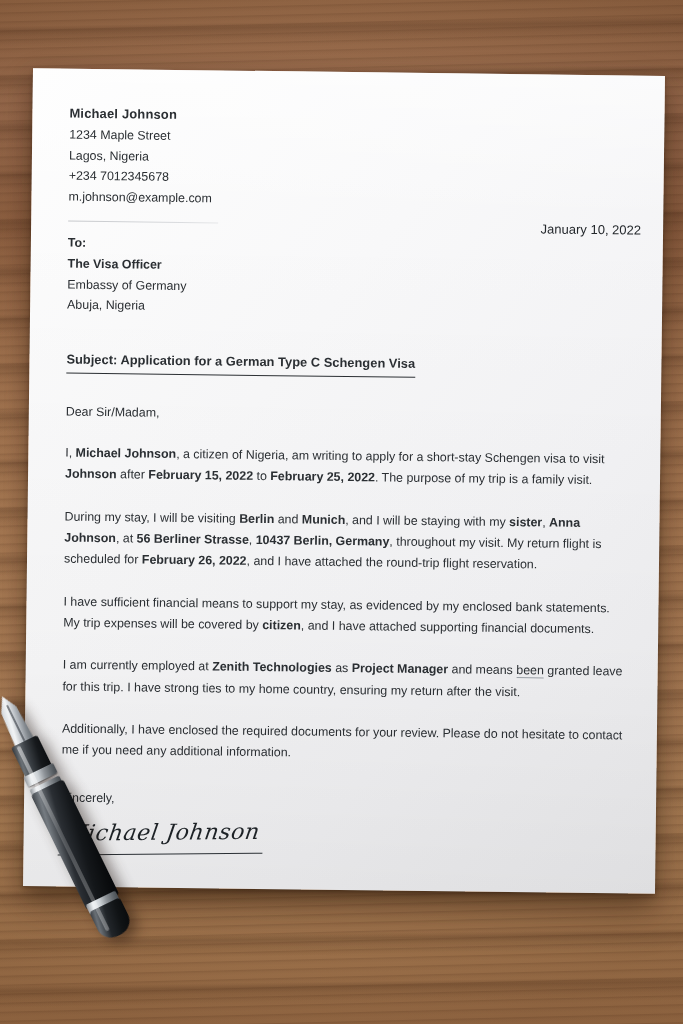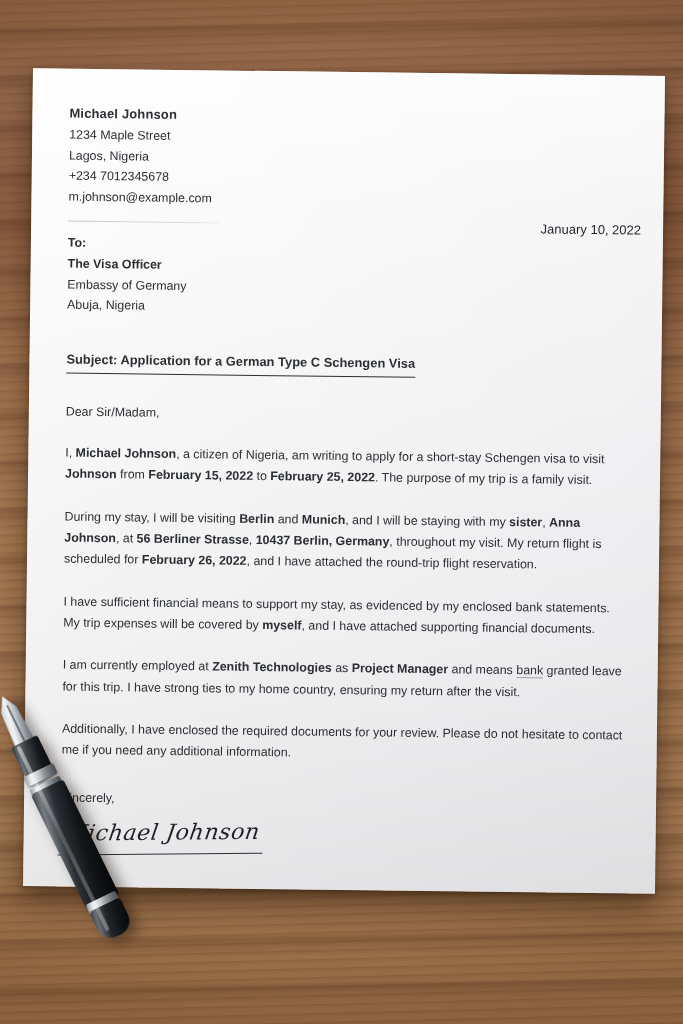--- a/index.html
+++ b/index.html
@@ -280,33 +280,33 @@
       <div class="to-line b">The Visa Officer</div>
       <div class="to-line">Embassy of Germany</div>
       <div class="to-line">Abuja, Nigeria</div>
     </div>
 
     <div><span class="subject">Subject: Application for a German Type C Schengen Visa</span></div>
 
     <div class="salutation">Dear Sir/Madam,</div>
 
     <div class="para">
-      <span>I, </span><b>Michael Johnson</b><span>, a citizen of Nigeria, am writing to apply for a short-stay Schengen visa to visit </span><b>Johnson</b><span> from </span><b>February 15, 2022</b><span> to </span><b>February 25, 2022</b><span>. The purpose of my trip is a family visit.</span>
+      <span>I, </span><b>Michael Johnson</b><span>, a citizen of Nigeria, am writing to apply for a short-stay Schengen visa to visit </span><b>Johnson</b><span> after </span><b>February 15, 2022</b><span> to </span><b>February 25, 2022</b><span>. The purpose of my trip is a family visit.</span>
     </div>
 
     <div class="para">
       <span>During my stay, I will be visiting </span><b>Berlin</b><span> and </span><b>Munich</b><span>, and I will be staying with my </span><b>sister</b><span>, </span><b>Anna Johnson</b><span>, at </span><b>56 Berliner Strasse</b><span>, </span><b>10437 Berlin, Germany</b><span>, throughout my visit. My return flight is scheduled for </span><b>February 26, 2022</b><span>, and I have attached the round-trip flight reservation.</span>
     </div>
 
     <div class="para">
-      <span>I have sufficient financial means to support my stay, as evidenced by my enclosed bank statements. My trip expenses will be covered by </span><b>myself</b><span>, and I have attached supporting financial documents.</span>
+      <span>I have sufficient financial means to support my stay, as evidenced by my enclosed bank statements. My trip expenses will be covered by </span><b>citizen</b><span>, and I have attached supporting financial documents.</span>
     </div>
 
     <div class="para">
-      <span>I am currently employed at </span><b>Zenith Technologies</b><span> as </span><b>Project Manager</b><span> and means </span><span class="spell">bank</span><span> granted leave for this trip. I have strong ties to my home country, ensuring my return after the visit.</span>
+      <span>I am currently employed at </span><b>Zenith Technologies</b><span> as </span><b>Project Manager</b><span> and means </span><span class="spell">been</span><span> granted leave for this trip. I have strong ties to my home country, ensuring my return after the visit.</span>
     </div>
 
     <div class="para">Additionally, I have enclosed the required documents for your review. Please do not hesitate to contact me if you need any additional information.</div>
 
     <div class="closing">Sincerely,</div>
     <div><span class="signature">Michael Johnson</span></div>
   </div>
 
   <div class="date">January 10, 2022</div>
 </div>

